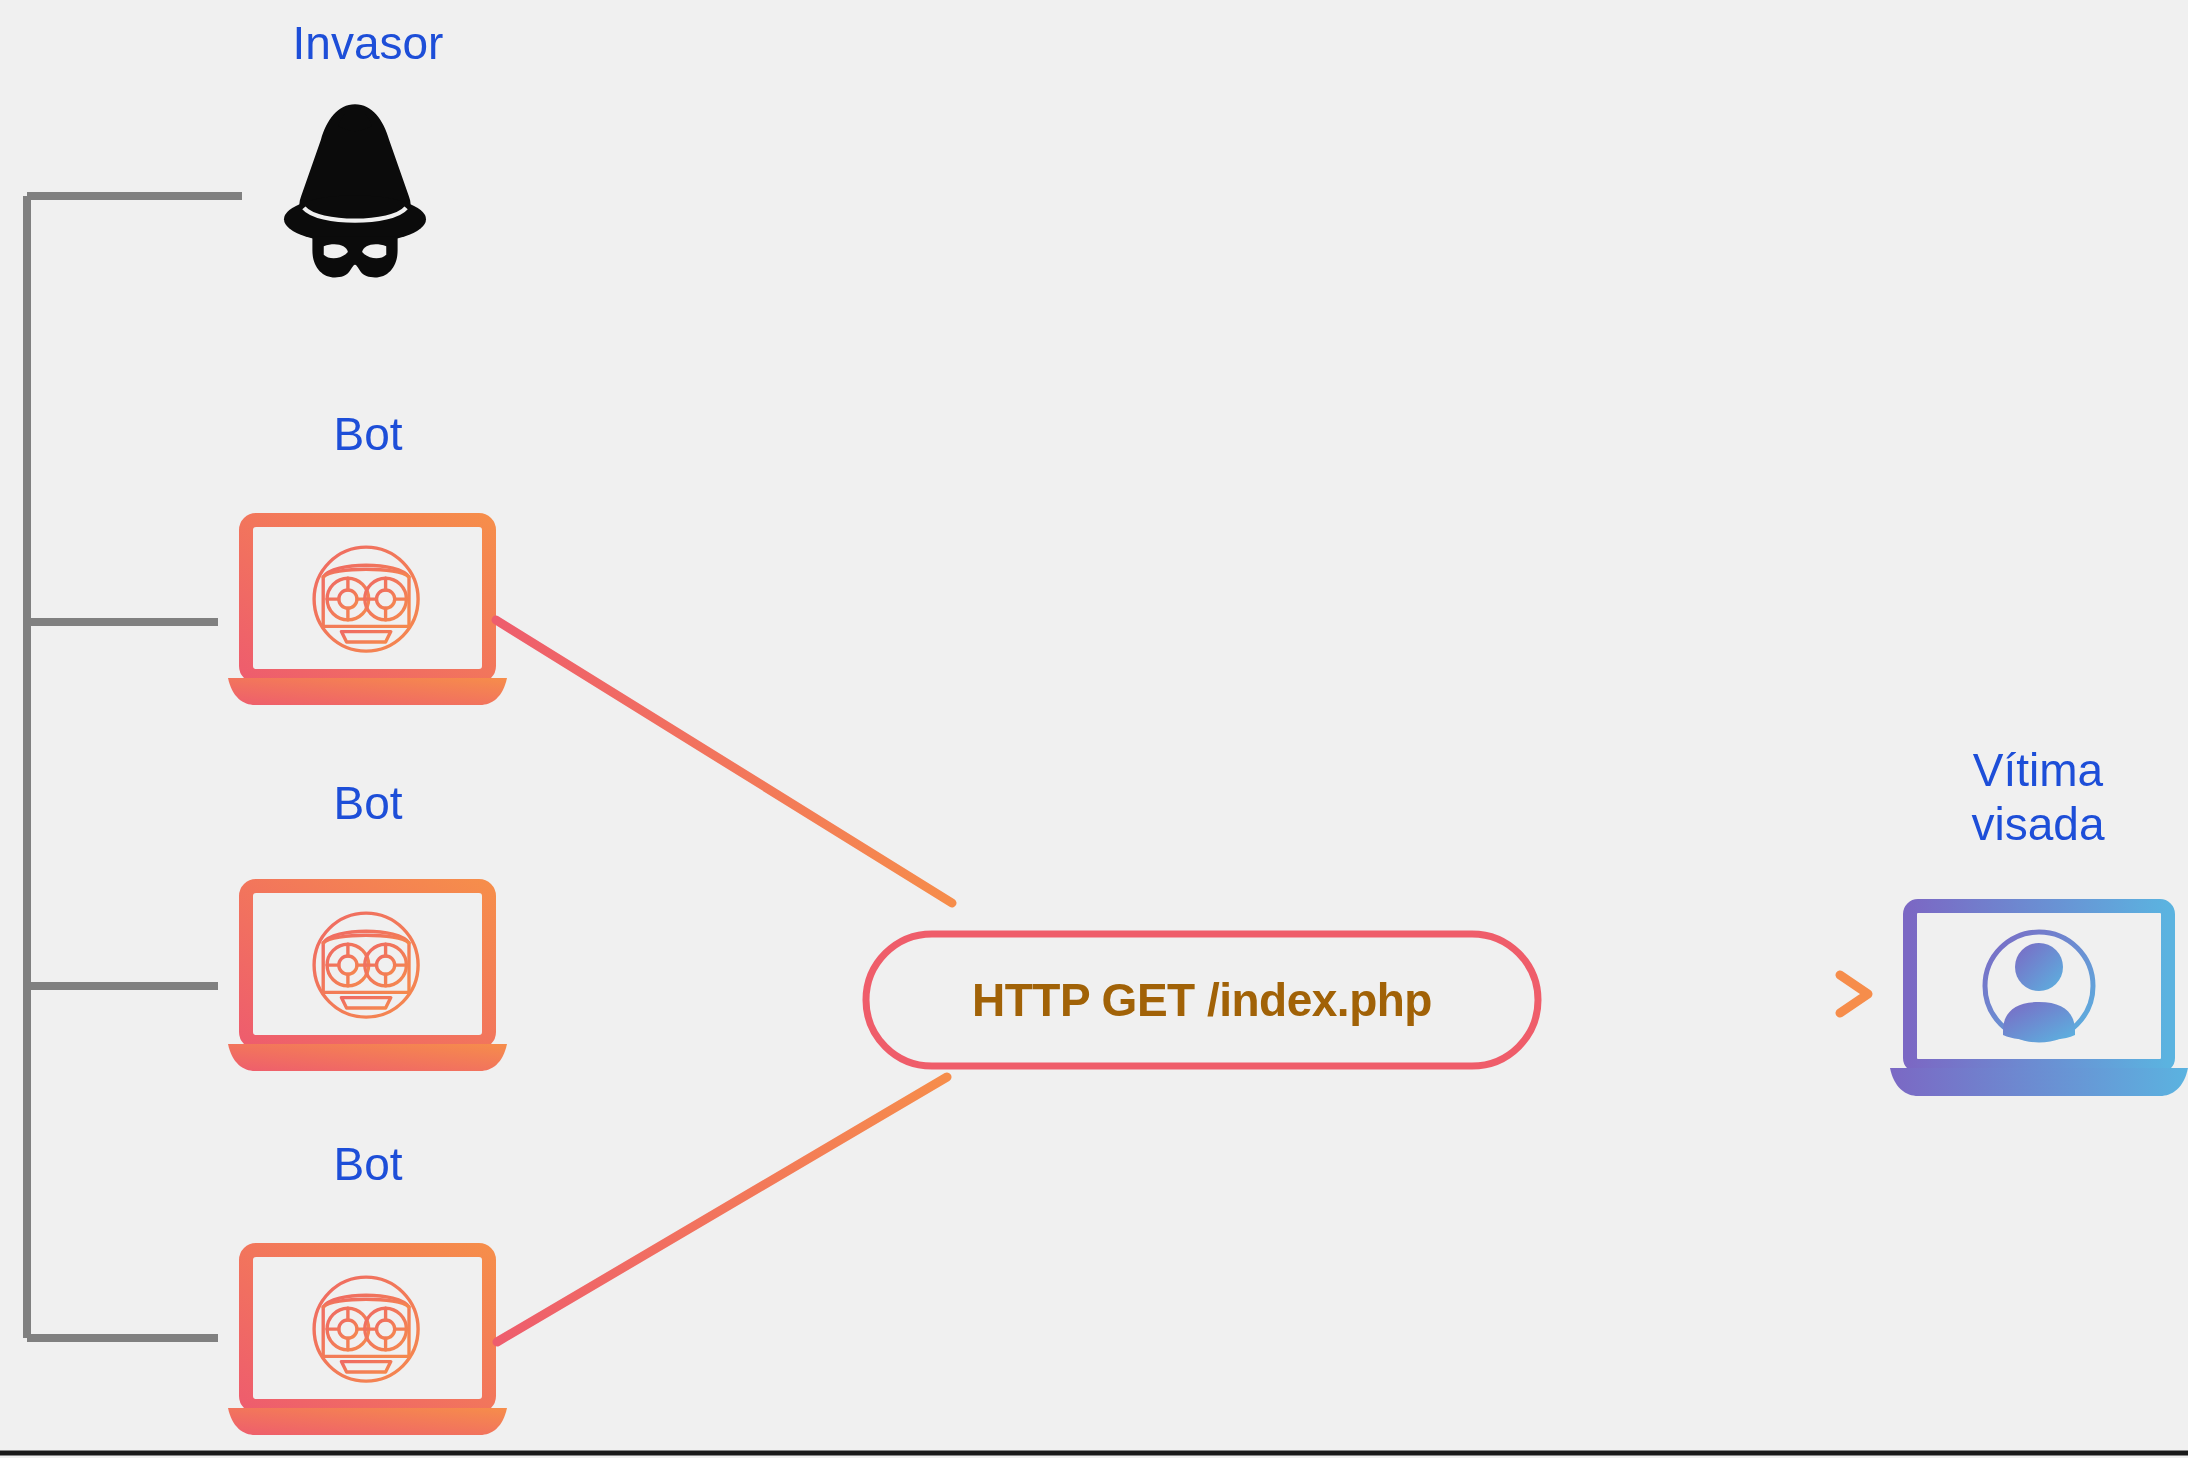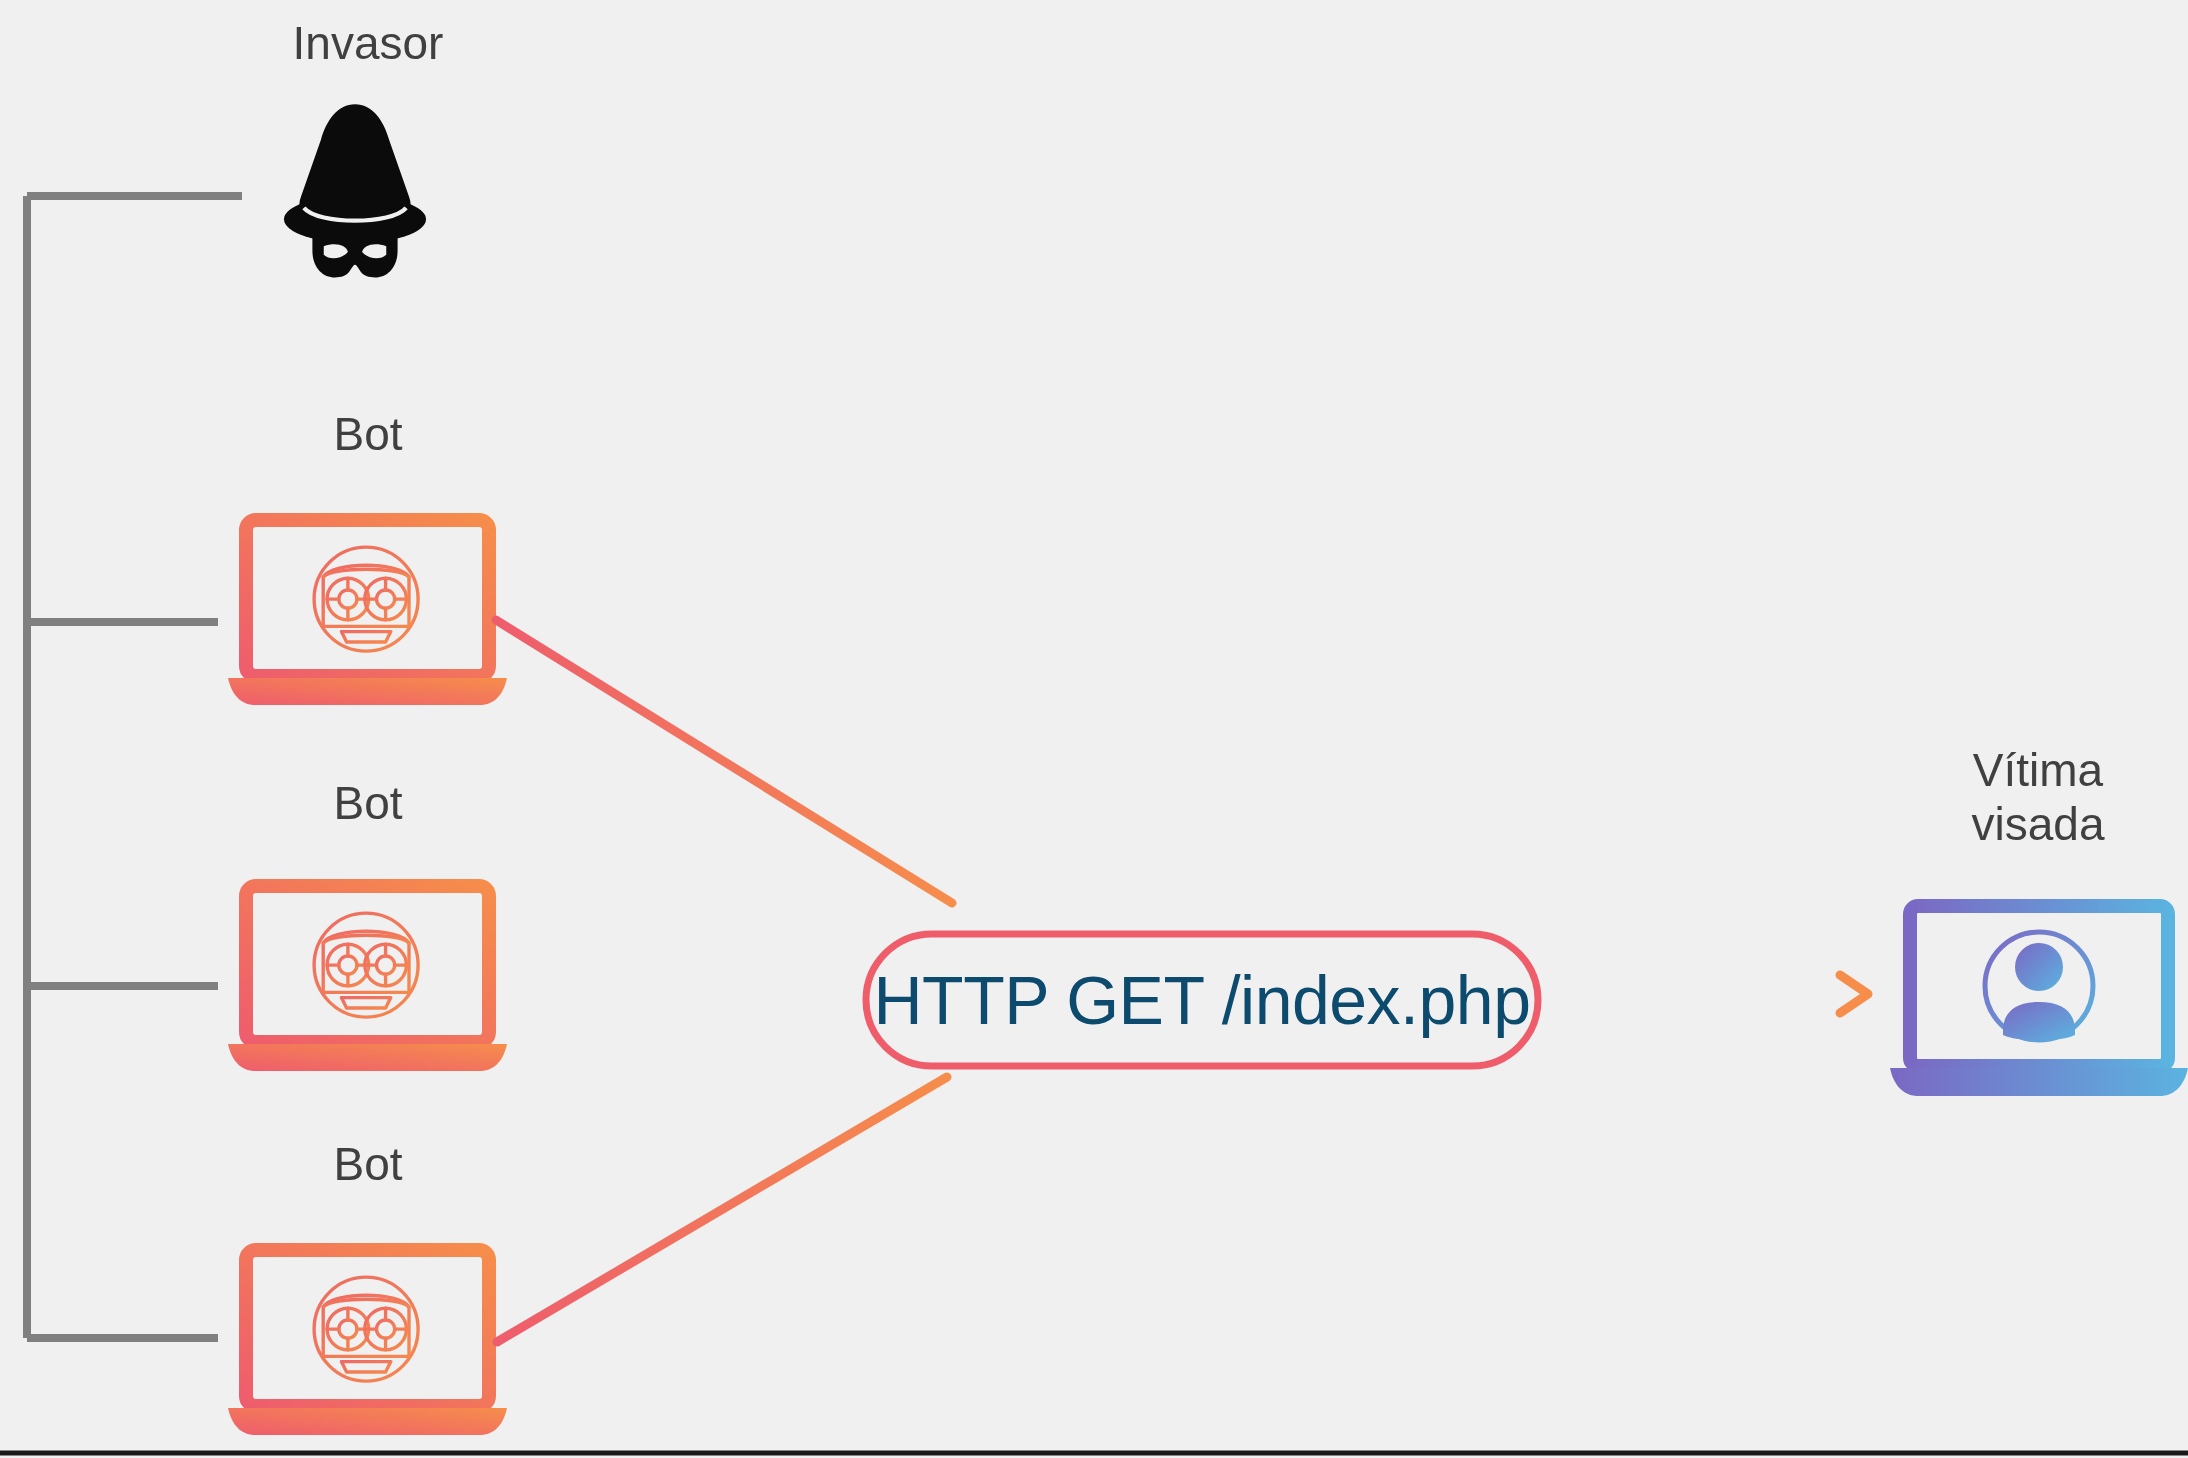--- a/index.html
+++ b/index.html
@@ -19,21 +19,21 @@
     overflow: hidden;
   }
   #scene {
     position: absolute;
     left: 0; top: 0;
     width: 2188px;
     height: 1458px;
   }
   .node-label {
     position: absolute;
-    color: #404040;
+    color: #1d4ed8;
     font-size: 46px;
     line-height: 54px;
     font-family: "Liberation Sans", sans-serif;
     text-align: center;
     white-space: pre-line;
     user-select: none;
   }
   #label-invasor { left: 168px; top: 16px;  width: 400px; }
   #label-bot-1   { left: 168px; top: 407px; width: 400px; }
   #label-bot-2   { left: 168px; top: 776px; width: 400px; }
@@ -41,23 +41,23 @@
   #label-vitima  { left: 1838px; top: 743px; width: 400px; }
   .pill-text {
     position: absolute;
     left: 862px;
     top: 930px;
     width: 680px;
     height: 140px;
     display: flex;
     align-items: center;
     justify-content: center;
-    color: #0c4a6e;
-    font-size: 68px;
-    font-weight: normal;
+    color: #a16207;
+    font-size: 46px;
+    font-weight: bold;
     letter-spacing: -0.5px;
     font-family: "Liberation Sans", sans-serif;
     user-select: none;
     pointer-events: none;
   }
 </style>
 </head>
 <body>
 
 <div id="stage">

